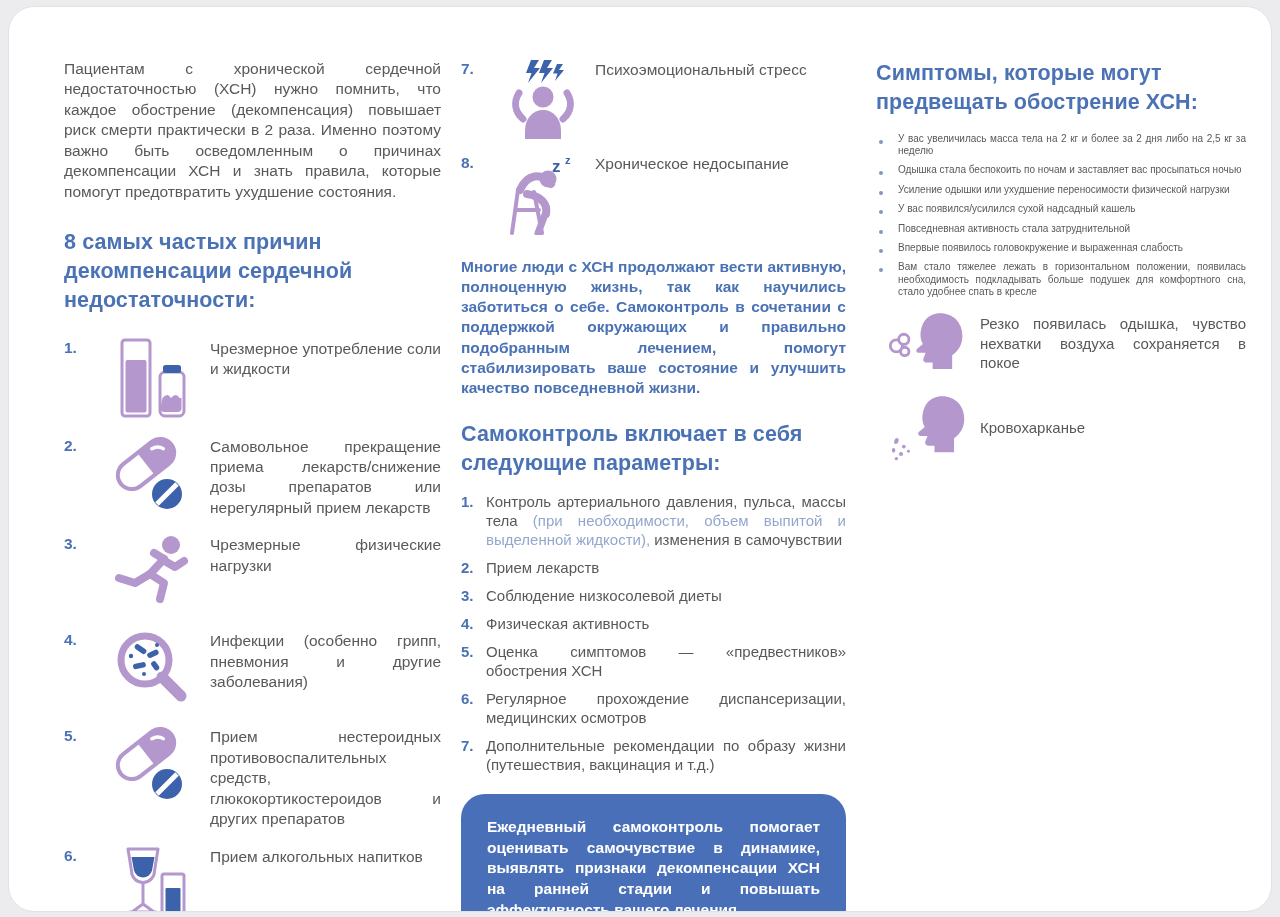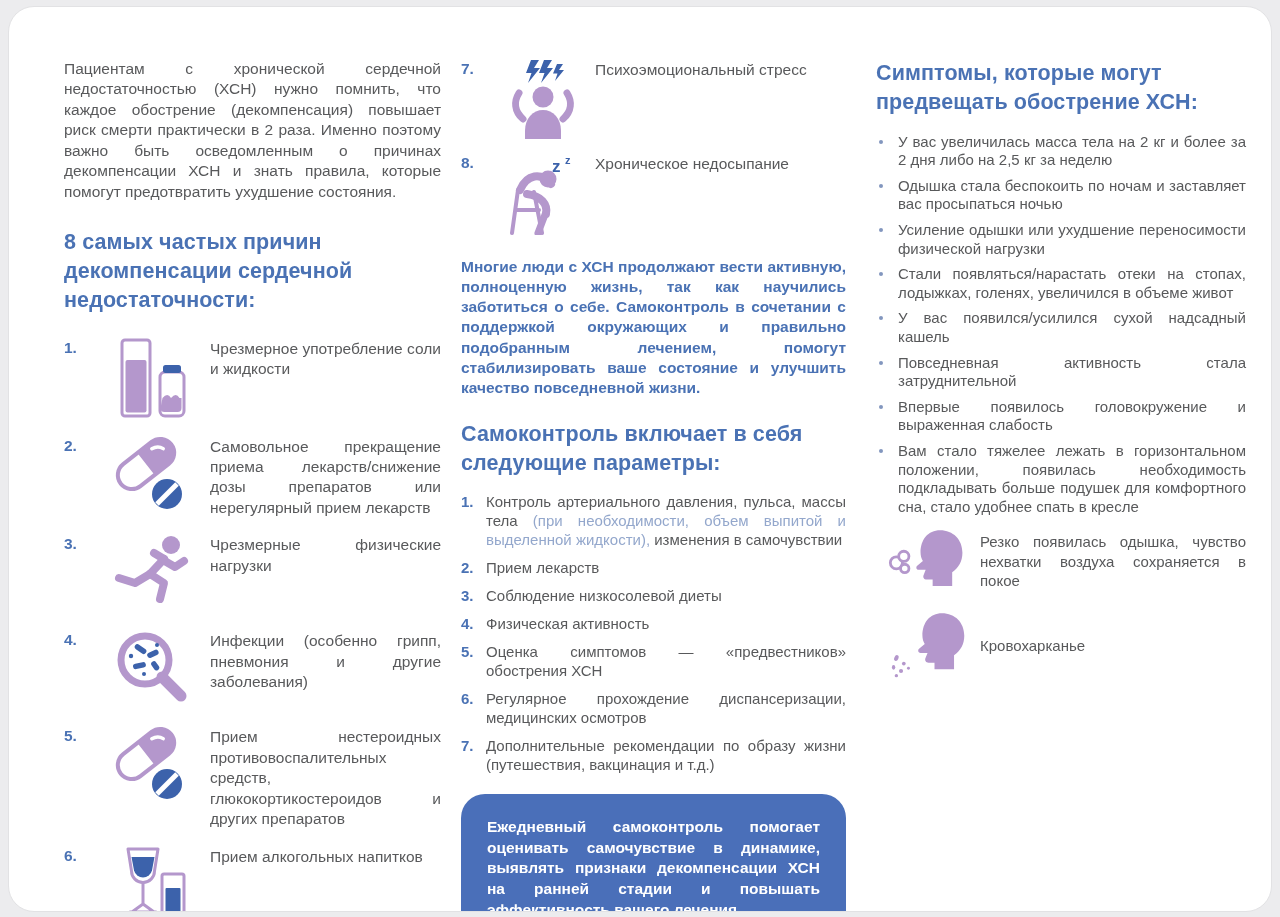--- a/index.html
+++ b/index.html
@@ -48,21 +48,21 @@
 
   .callout{
     background:var(--calloutbg);border-radius:24px;margin-top:20px;
     padding:23px 26px;color:#fff;font-weight:700;font-size:15.5px;line-height:1.33;text-align:justify;
   }
 
   .symptoms-heading{margin-bottom:16px;}
   .sym-list{margin:0;padding:0;list-style:none;}
   .sym{display:grid;grid-template-columns:22px 1fr;margin-bottom:7px;}
   .dot{width:4px;height:4px;border-radius:50%;background:#8296be;margin:7px 0 0 3px;}
-  .sym .stext{font-size:15px;line-height:1.24;color:var(--body);text-align:justify;}
+  .sym .stext{font-size:10px;line-height:1.24;color:var(--body);text-align:justify;}
 
   .urgent-heading{margin:26px 0 22px 0;line-height:1.36;}
   .urgent-row{display:grid;grid-template-columns:104px 1fr;align-items:center;margin-bottom:8px;min-height:76px;}
   .urgent-row .icwrap{align-items:center;}
   .utext{font-size:15px;line-height:1.3;color:var(--body);text-align:justify;}
 
   svg text{font-family:"Liberation Sans",sans-serif;}
 </style>
 </head>
 <body>
@@ -256,24 +256,20 @@
       <li class="sym">
           <span class="dot"></span>
           <span class="stext">Одышка стала беспокоить по ночам и заставляет вас просыпаться ночью</span>
         </li>
       <li class="sym">
           <span class="dot"></span>
           <span class="stext">Усиление одышки или ухудшение переносимости физической нагрузки</span>
         </li>
       <li class="sym">
           <span class="dot"></span>
-          <span class="stext">Стали появляться/нарастать отеки на стопах, лодыжках, голенях, увеличился в объеме живот</span>
-        </li>
-      <li class="sym">
-          <span class="dot"></span>
           <span class="stext">У вас появился/усилился сухой надсадный кашель</span>
         </li>
       <li class="sym">
           <span class="dot"></span>
           <span class="stext">Повседневная активность стала затруднительной</span>
         </li>
       <li class="sym">
           <span class="dot"></span>
           <span class="stext">Впервые появилось головокружение и выраженная слабость</span>
         </li>

